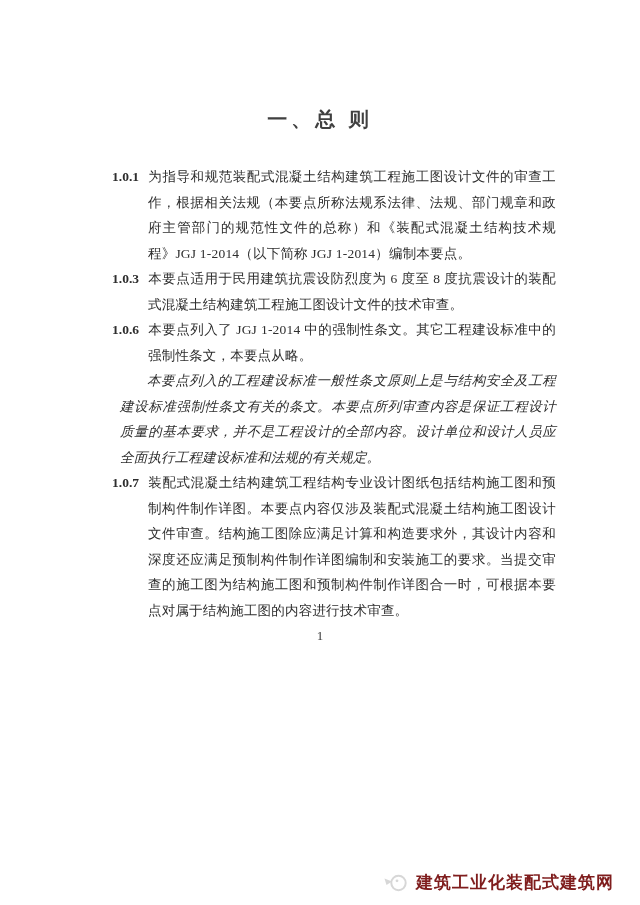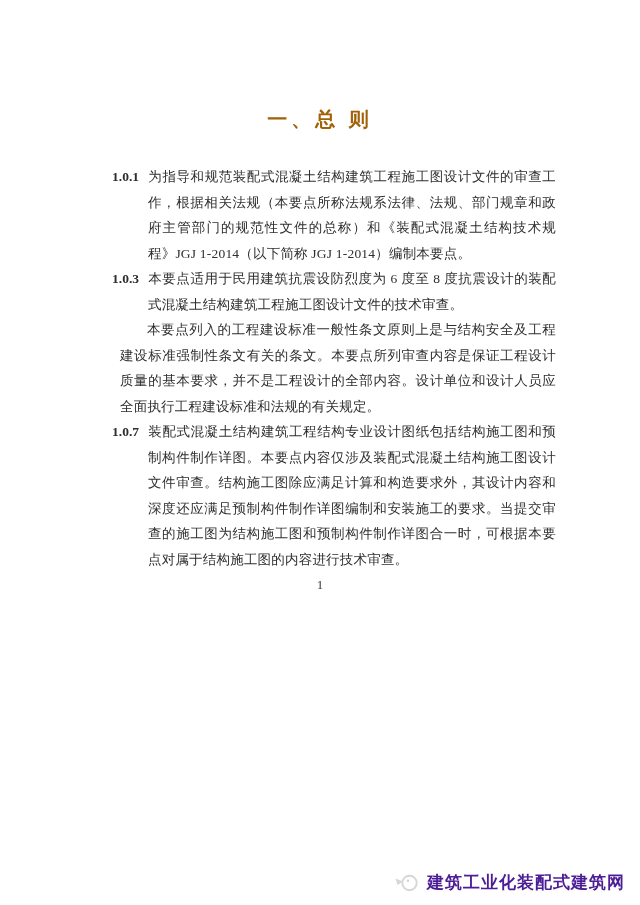--- a/index.html
+++ b/index.html
@@ -13,21 +13,21 @@
   }
   .doc-page{width:640px;height:905px;position:relative;}
   .doc-title{
     margin:0;
     padding-top:106px;
     text-align:center;
     font-family:"Liberation Sans","DejaVu Sans",sans-serif;
     font-weight:bold;
     font-size:20px;
     letter-spacing:4px;
-    color:#a16207;
+    color:#404040;
   }
   .clauses{
     width:472px;
     margin:31px auto 0 auto;
     font-size:13.5px;
     line-height:25.5px;
     text-align:justify;
     letter-spacing:0.2px;
   }
   .clause{
@@ -38,53 +38,55 @@
   .clause .num{
     display:inline-block;
     width:36px;
     text-indent:0;
     font-weight:bold;
     letter-spacing:0;
   }
   .sub-para{
     padding-left:36px;
     text-indent:2em;
+    font-style:italic;
   }
   .page-number{
     text-align:center;
     margin-top:5px;
     font-size:13px;
     color:#3a3a3a;
   }
   .watermark{
     position:absolute;
-    right:15px;
+    right:26px;
     bottom:11px;
     display:flex;
     align-items:center;
     gap:7px;
-    color:#4c1d95;
+    color:#7f1d1d;
     font-family:"Liberation Sans","DejaVu Sans",sans-serif;
     font-weight:bold;
     font-size:17px;
     letter-spacing:1px;
     user-select:none;
   }
   .watermark svg{display:block;}
 </style>
 </head>
 <body>
 
 <div class="doc-page">
 
   <h1 class="doc-title">一、总 则</h1>
 
   <div class="clauses" id="clauses">
       <div class="clause"><span class="num">1.0.1</span><span>为指导和规范装配式混凝土结构建筑工程施工图设计文件的审查工作，根据相关法规（本要点所称法规系法律、法规、部门规章和政府主管部门的规范性文件的总称）和《装配式混凝土结构技术规程》JGJ 1-2014（以下简称 JGJ 1-2014）编制本要点。</span></div>
       <div class="clause"><span class="num">1.0.3</span><span>本要点适用于民用建筑抗震设防烈度为 6 度至 8 度抗震设计的装配式混凝土结构建筑工程施工图设计文件的技术审查。</span></div>
+      <div class="clause"><span class="num">1.0.6</span><span>本要点列入了 JGJ 1-2014 中的强制性条文。其它工程建设标准中的强制性条文，本要点从略。</span></div>
       <div class="sub-para">本要点列入的工程建设标准一般性条文原则上是与结构安全及工程建设标准强制性条文有关的条文。本要点所列审查内容是保证工程设计质量的基本要求，并不是工程设计的全部内容。设计单位和设计人员应全面执行工程建设标准和法规的有关规定。</div>
       <div class="clause"><span class="num">1.0.7</span><span>装配式混凝土结构建筑工程结构专业设计图纸包括结构施工图和预制构件制作详图。本要点内容仅涉及装配式混凝土结构施工图设计文件审查。结构施工图除应满足计算和构造要求外，其设计内容和深度还应满足预制构件制作详图编制和安装施工的要求。当提交审查的施工图为结构施工图和预制构件制作详图合一时，可根据本要点对属于结构施工图的内容进行技术审查。</span></div>
     </div>
 
   <div class="page-number">1</div>
 
   <div class="watermark">
     <span>
       <svg width="26" height="22" viewBox="0 0 26 22" aria-hidden="true">
         <circle cx="15.5" cy="11" r="7.2" fill="none" stroke="#d7d7d7" stroke-width="2"></circle>

